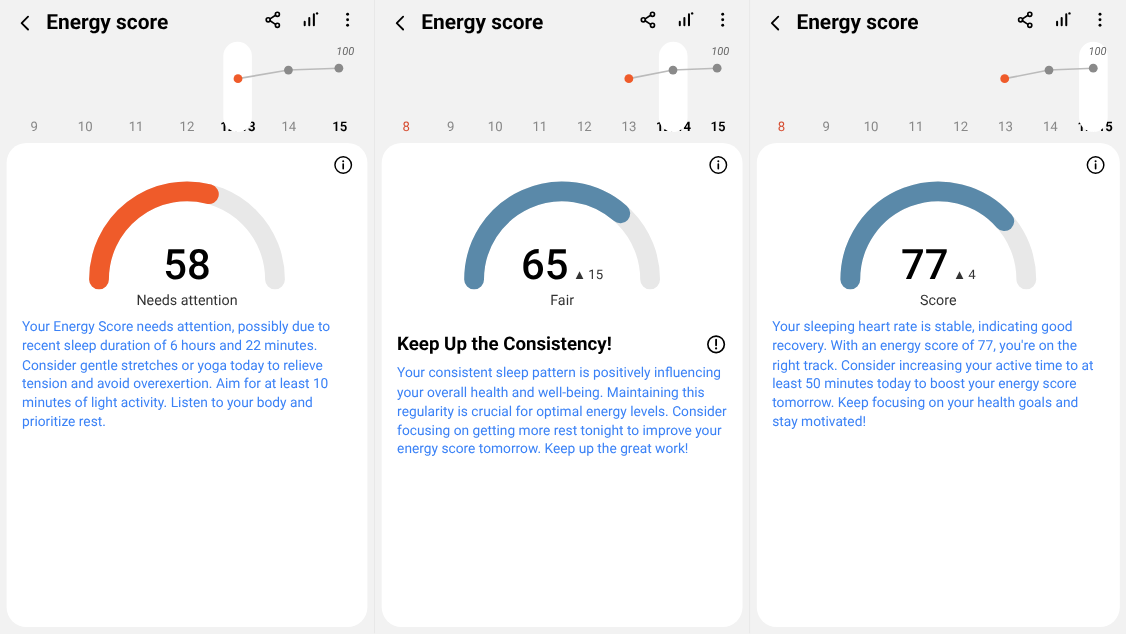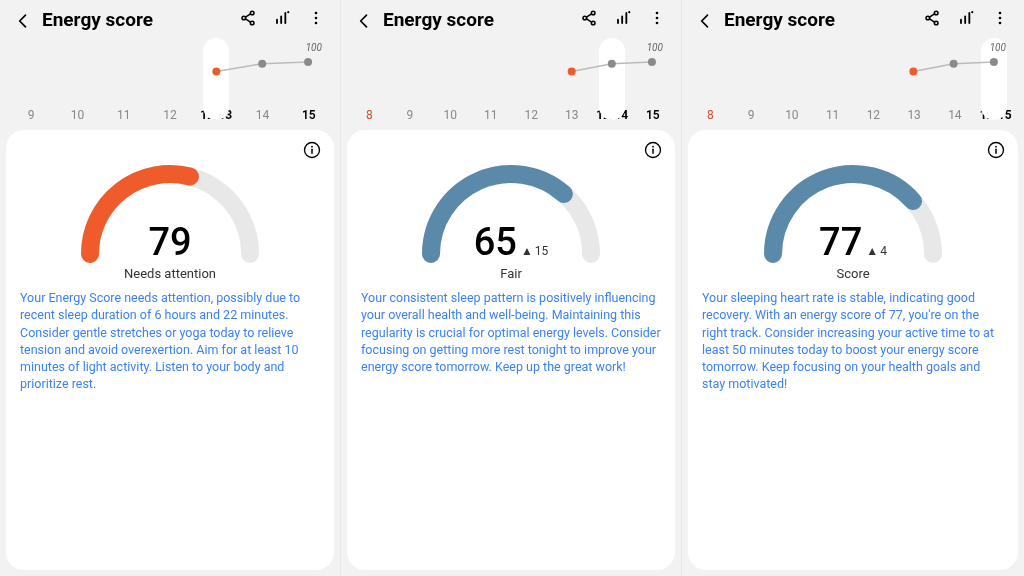--- a/index.html
+++ b/index.html
@@ -161,21 +161,21 @@
           <circle cx="12" cy="8" r="1.1" fill="#000"></circle>
           <path d="M12 11 V16" stroke="#000" stroke-width="1.8" stroke-linecap="round"></path>
         </svg>
       </div>
       <div class="gauge-wrap">
         <svg viewBox="0 0 200 120" class="gauge">
           <path d="M 20 110.00000000000001 A 80 80 0 0 1 180 109.99999999999999" fill="none" stroke="#e8e8e8" stroke-width="18" stroke-linecap="round"></path>
           <path d="M 20 110.00000000000001 A 80 80 0 0 1 119.89519097318839 32.513347109709514" fill="none" stroke="#ef5b2a" stroke-width="18" stroke-linecap="round"></path>
         </svg>
         <div class="score-row">
-          <div class="score">79</div>
+          <div class="score">58</div>
         </div>
         <div class="scorelabel">Needs attention</div>
       </div>
       <div class="advice-body">Your Energy Score needs attention, possibly due to recent sleep duration of 6 hours and 22 minutes. Consider gentle stretches or yoga today to relieve tension and avoid overexertion. Aim for at least 10 minutes of light activity. Listen to your body and prioritize rest.</div>
     </div>
   </div>
 <div class="panel">
     <div class="header">
       <div class="back-btn">
         <svg viewBox="0 0 24 24" width="20" height="20">
@@ -240,20 +240,30 @@
         <svg viewBox="0 0 200 120" class="gauge">
           <path d="M 20 110.00000000000001 A 80 80 0 0 1 180 109.99999999999999" fill="none" stroke="#e8e8e8" stroke-width="18" stroke-linecap="round"></path>
           <path d="M 20 110.00000000000001 A 80 80 0 0 1 152.9049492258921 49.9911144295632" fill="none" stroke="#5a89a9" stroke-width="18" stroke-linecap="round"></path>
         </svg>
         <div class="score-row">
           <div class="score">65</div>
           <div class="delta">▲ <span>15</span></div>
         </div>
         <div class="scorelabel">Fair</div>
       </div>
+      <div class="advice-head">
+        <div class="advice-title">Keep Up the Consistency!</div>
+        <div class="warn-dot">
+          <svg viewBox="0 0 24 24" width="20" height="20">
+            <circle cx="12" cy="12" r="9" fill="none" stroke="#000" stroke-width="1.8"></circle>
+            <path d="M12 7 V13" stroke="#000" stroke-width="2" stroke-linecap="round"></path>
+            <circle cx="12" cy="16.5" r="1.2" fill="#000"></circle>
+          </svg>
+        </div>
+      </div>
       <div class="advice-body">Your consistent sleep pattern is positively influencing your overall health and well-being. Maintaining this regularity is crucial for optimal energy levels. Consider focusing on getting more rest tonight to improve your energy score tomorrow. Keep up the great work!</div>
     </div>
   </div>
 <div class="panel">
     <div class="header">
       <div class="back-btn">
         <svg viewBox="0 0 24 24" width="20" height="20">
           <path fill="none" stroke="#000" stroke-width="2" stroke-linecap="round" stroke-linejoin="round" d="M15 5 L8 12 L15 19"></path>
         </svg>
       </div>

